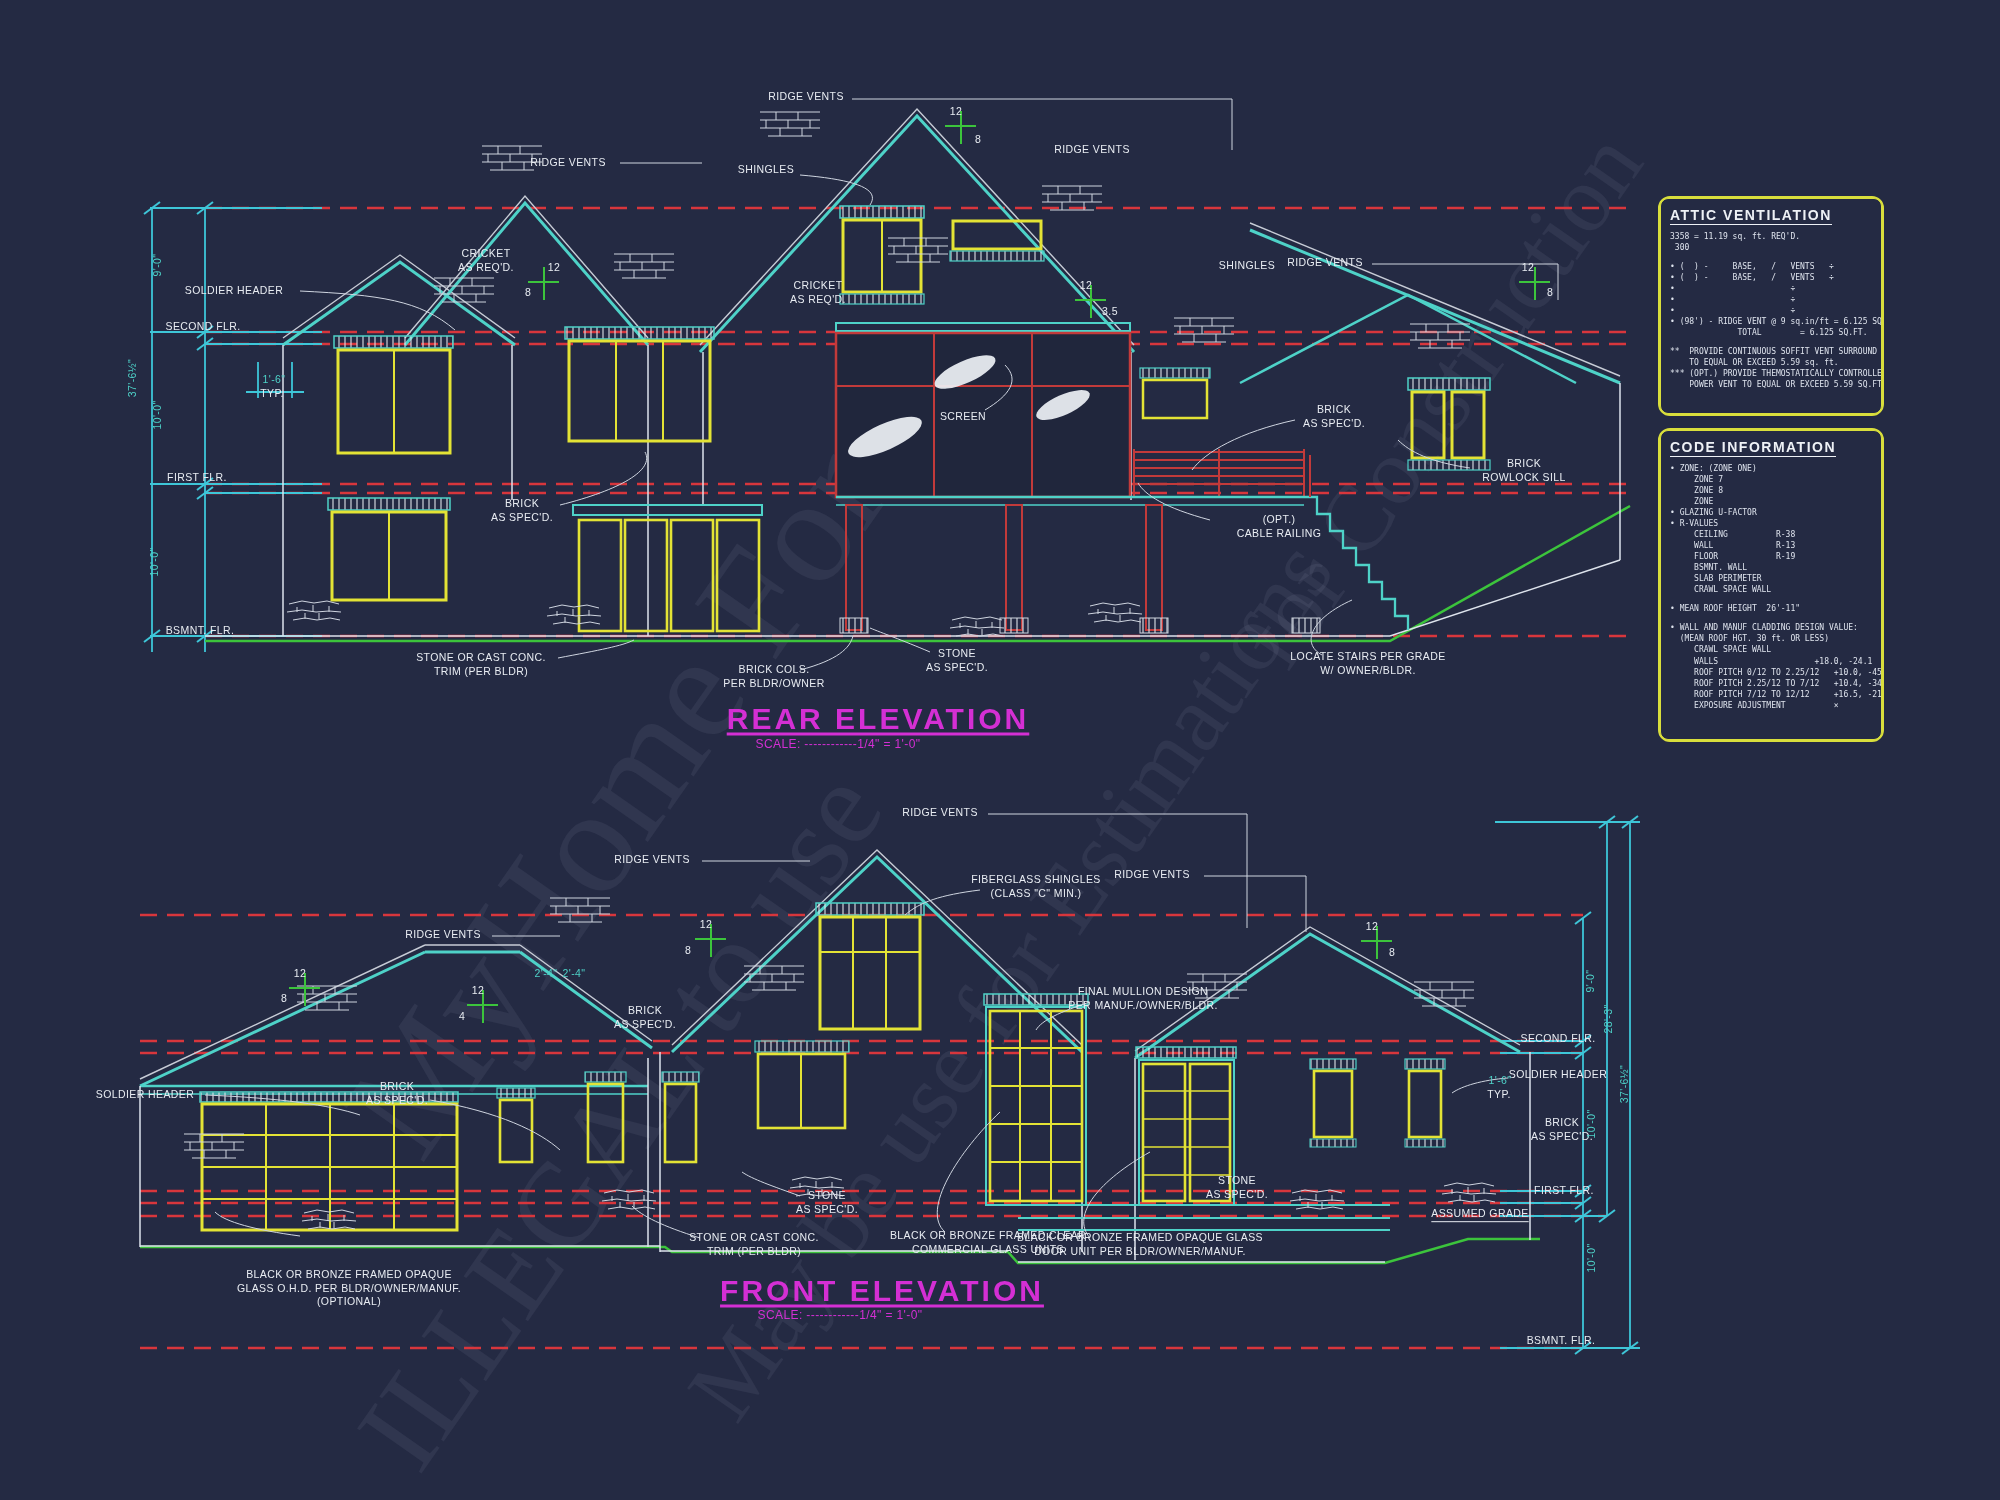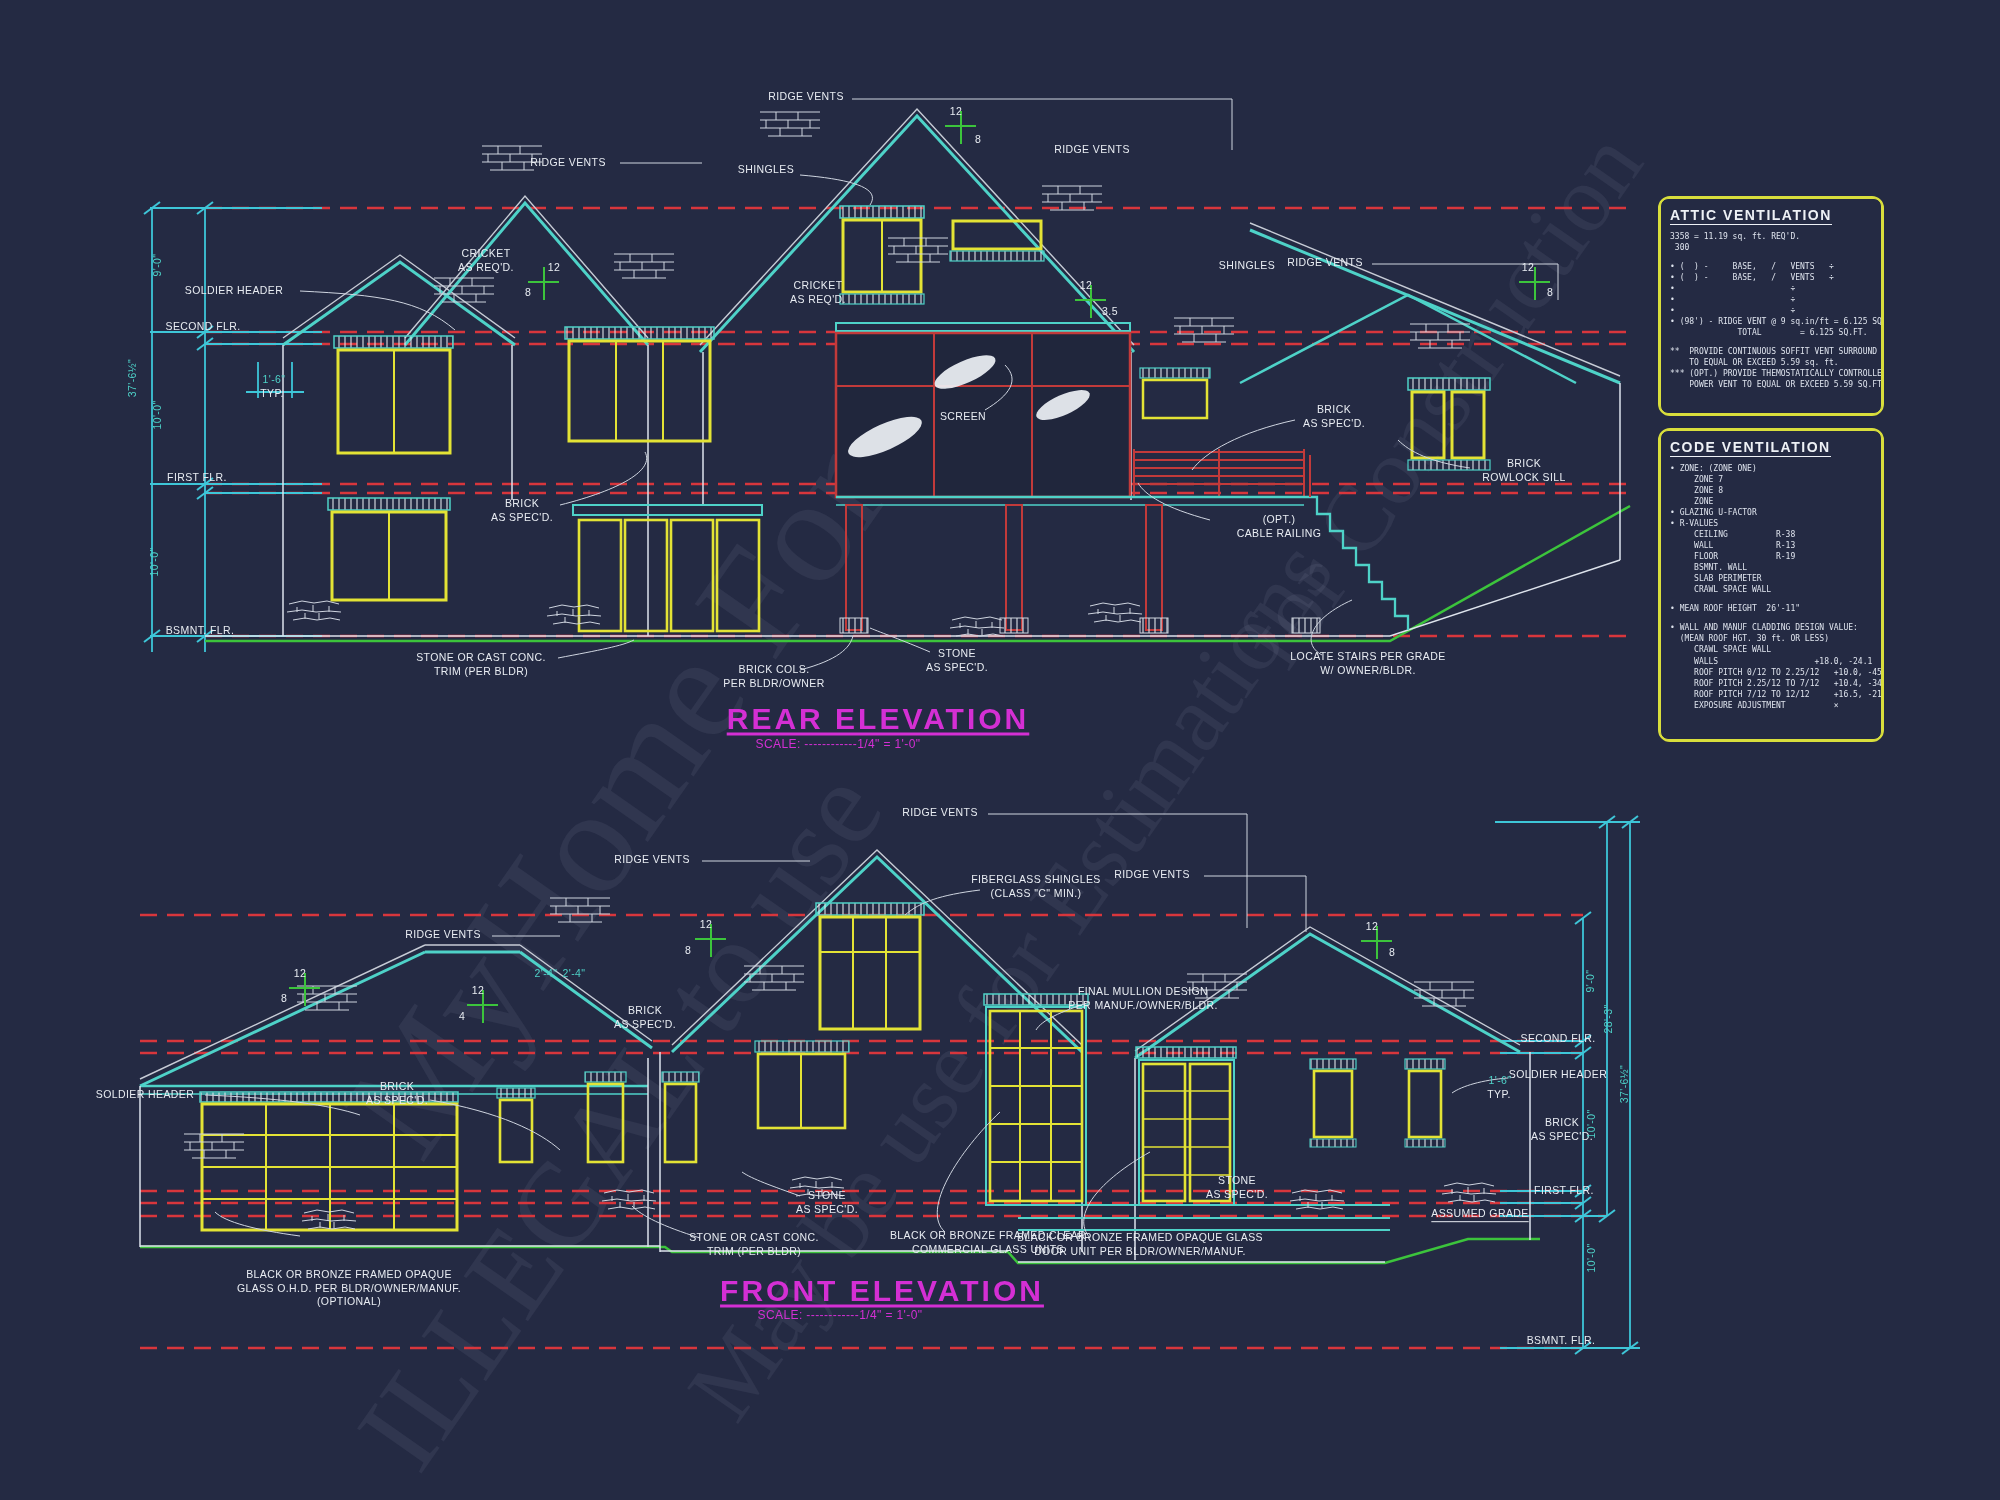--- a/index.html
+++ b/index.html
@@ -511,21 +511,21 @@
           <div class="box-line">**  PROVIDE CONTINUOUS SOFFIT VENT SURROUND</div>
           <div class="box-line">    TO EQUAL OR EXCEED 5.59 sq. ft.</div>
           <div class="box-line">*** (OPT.) PROVIDE THEMOSTATICALLY CONTROLLED</div>
           <div class="box-line">    POWER VENT TO EQUAL OR EXCEED 5.59 SQ.FT.</div>
         </div>
     </div>
   </div>
 
   <div class="infobox" style="left:1658px;top:428px;width:222px;height:310px;">
     <div class="inner">
-      <span class="box-title">CODE VENTILATION</span>
+      <span class="box-title">CODE INFORMATION</span>
       <div class="box-lines">
           <div class="box-line">• ZONE: (ZONE ONE)</div>
           <div class="box-line">     ZONE 7</div>
           <div class="box-line">     ZONE 8</div>
           <div class="box-line">     ZONE</div>
           <div class="box-line">• GLAZING U-FACTOR</div>
           <div class="box-line">• R-VALUES</div>
           <div class="box-line">     CEILING          R-38</div>
           <div class="box-line">     WALL             R-13</div>
           <div class="box-line">     FLOOR            R-19</div>

